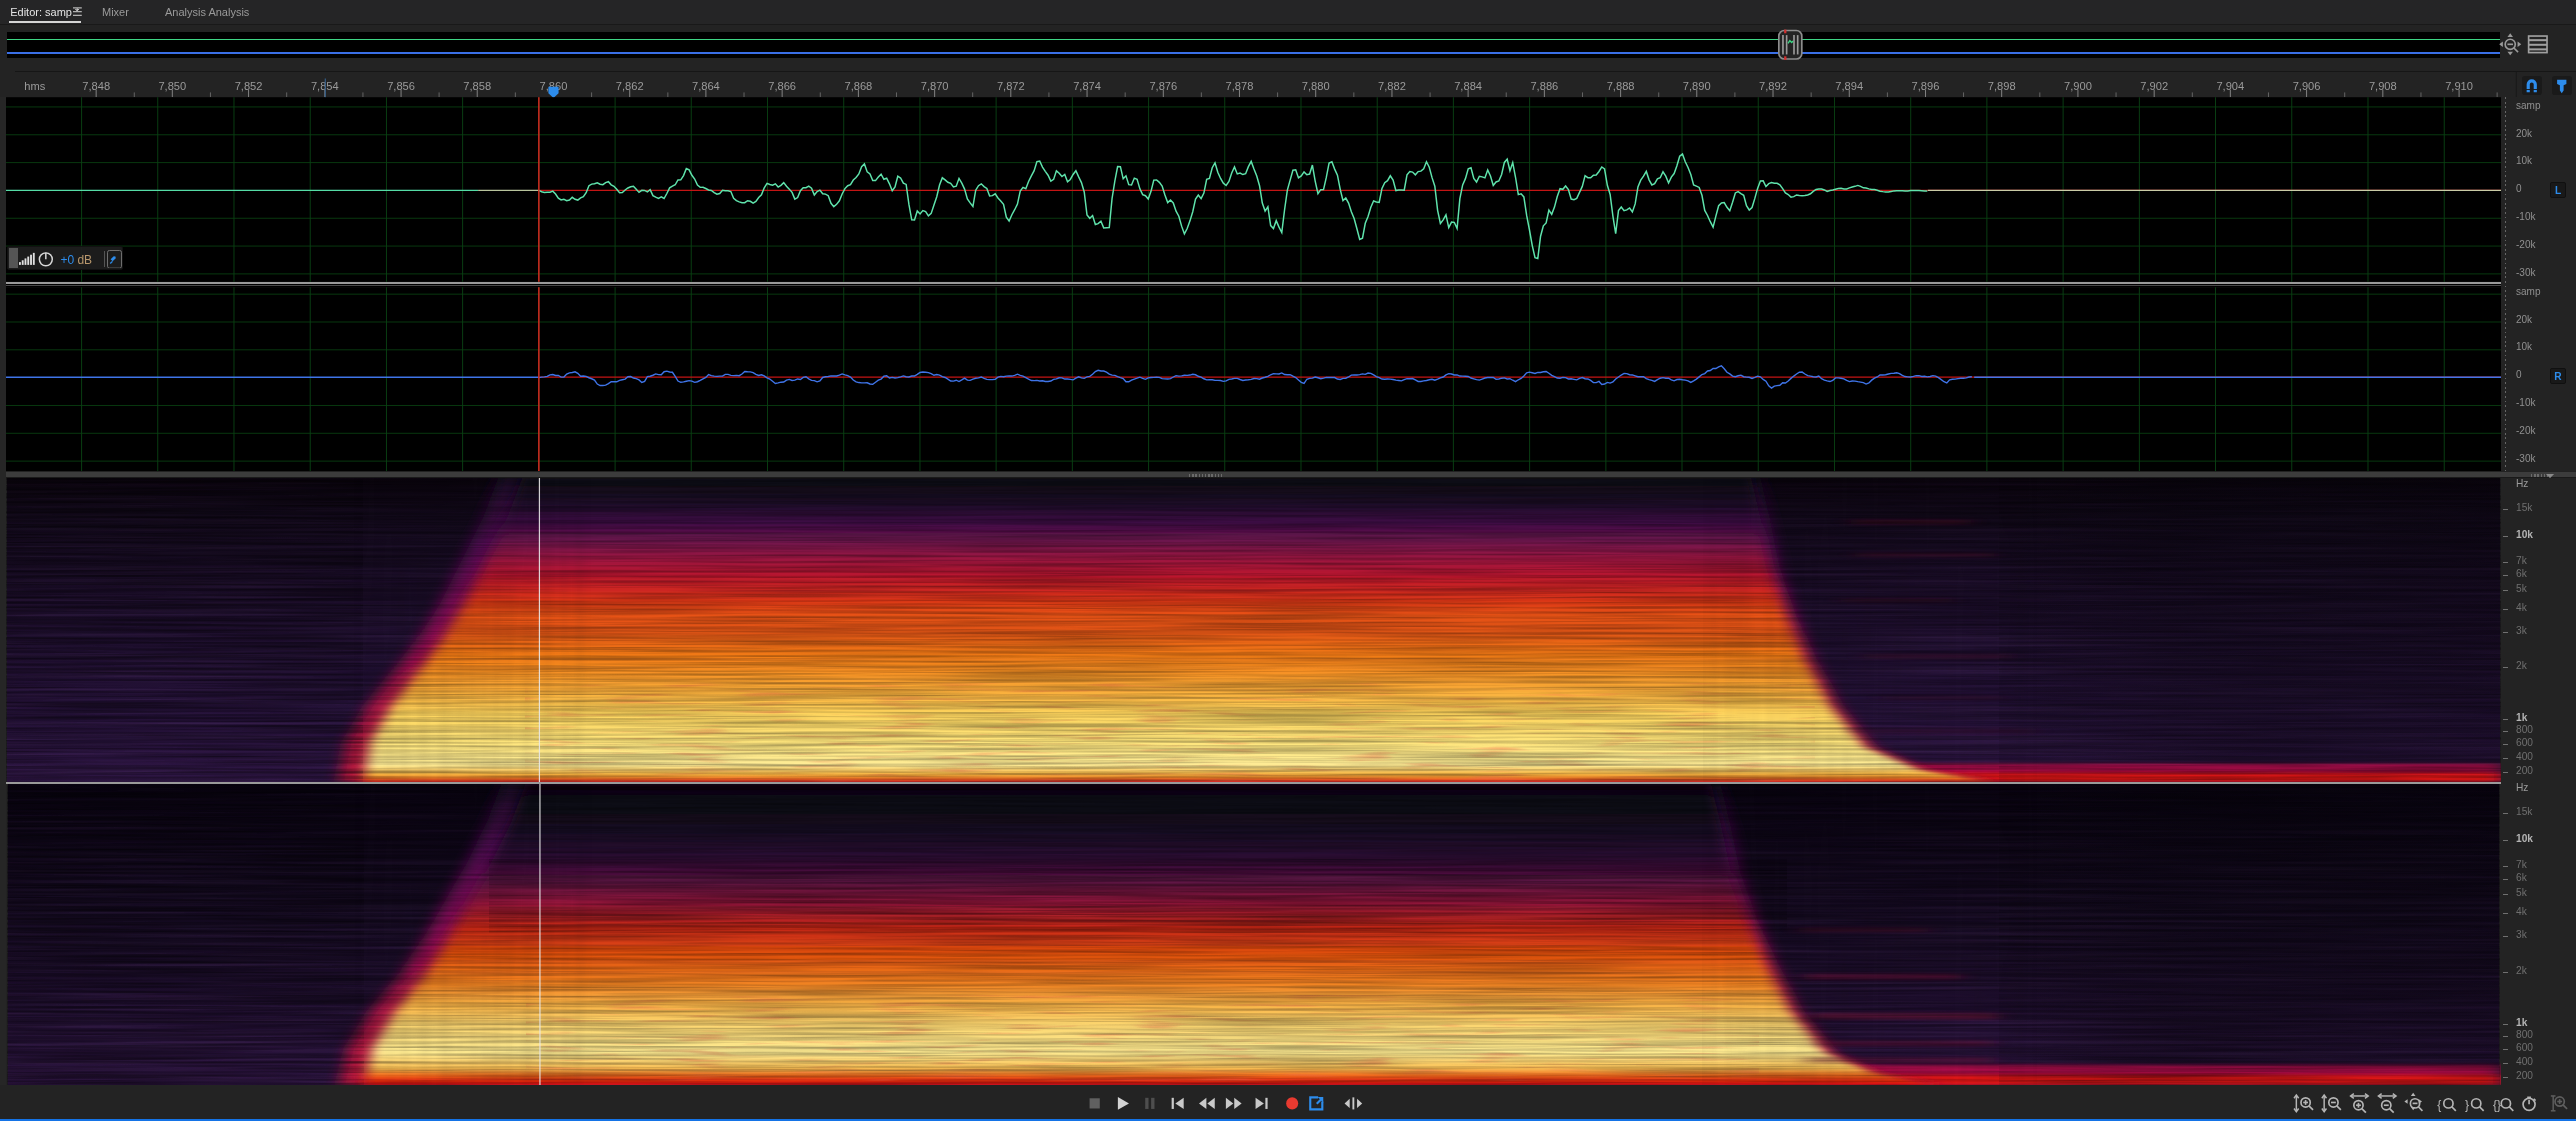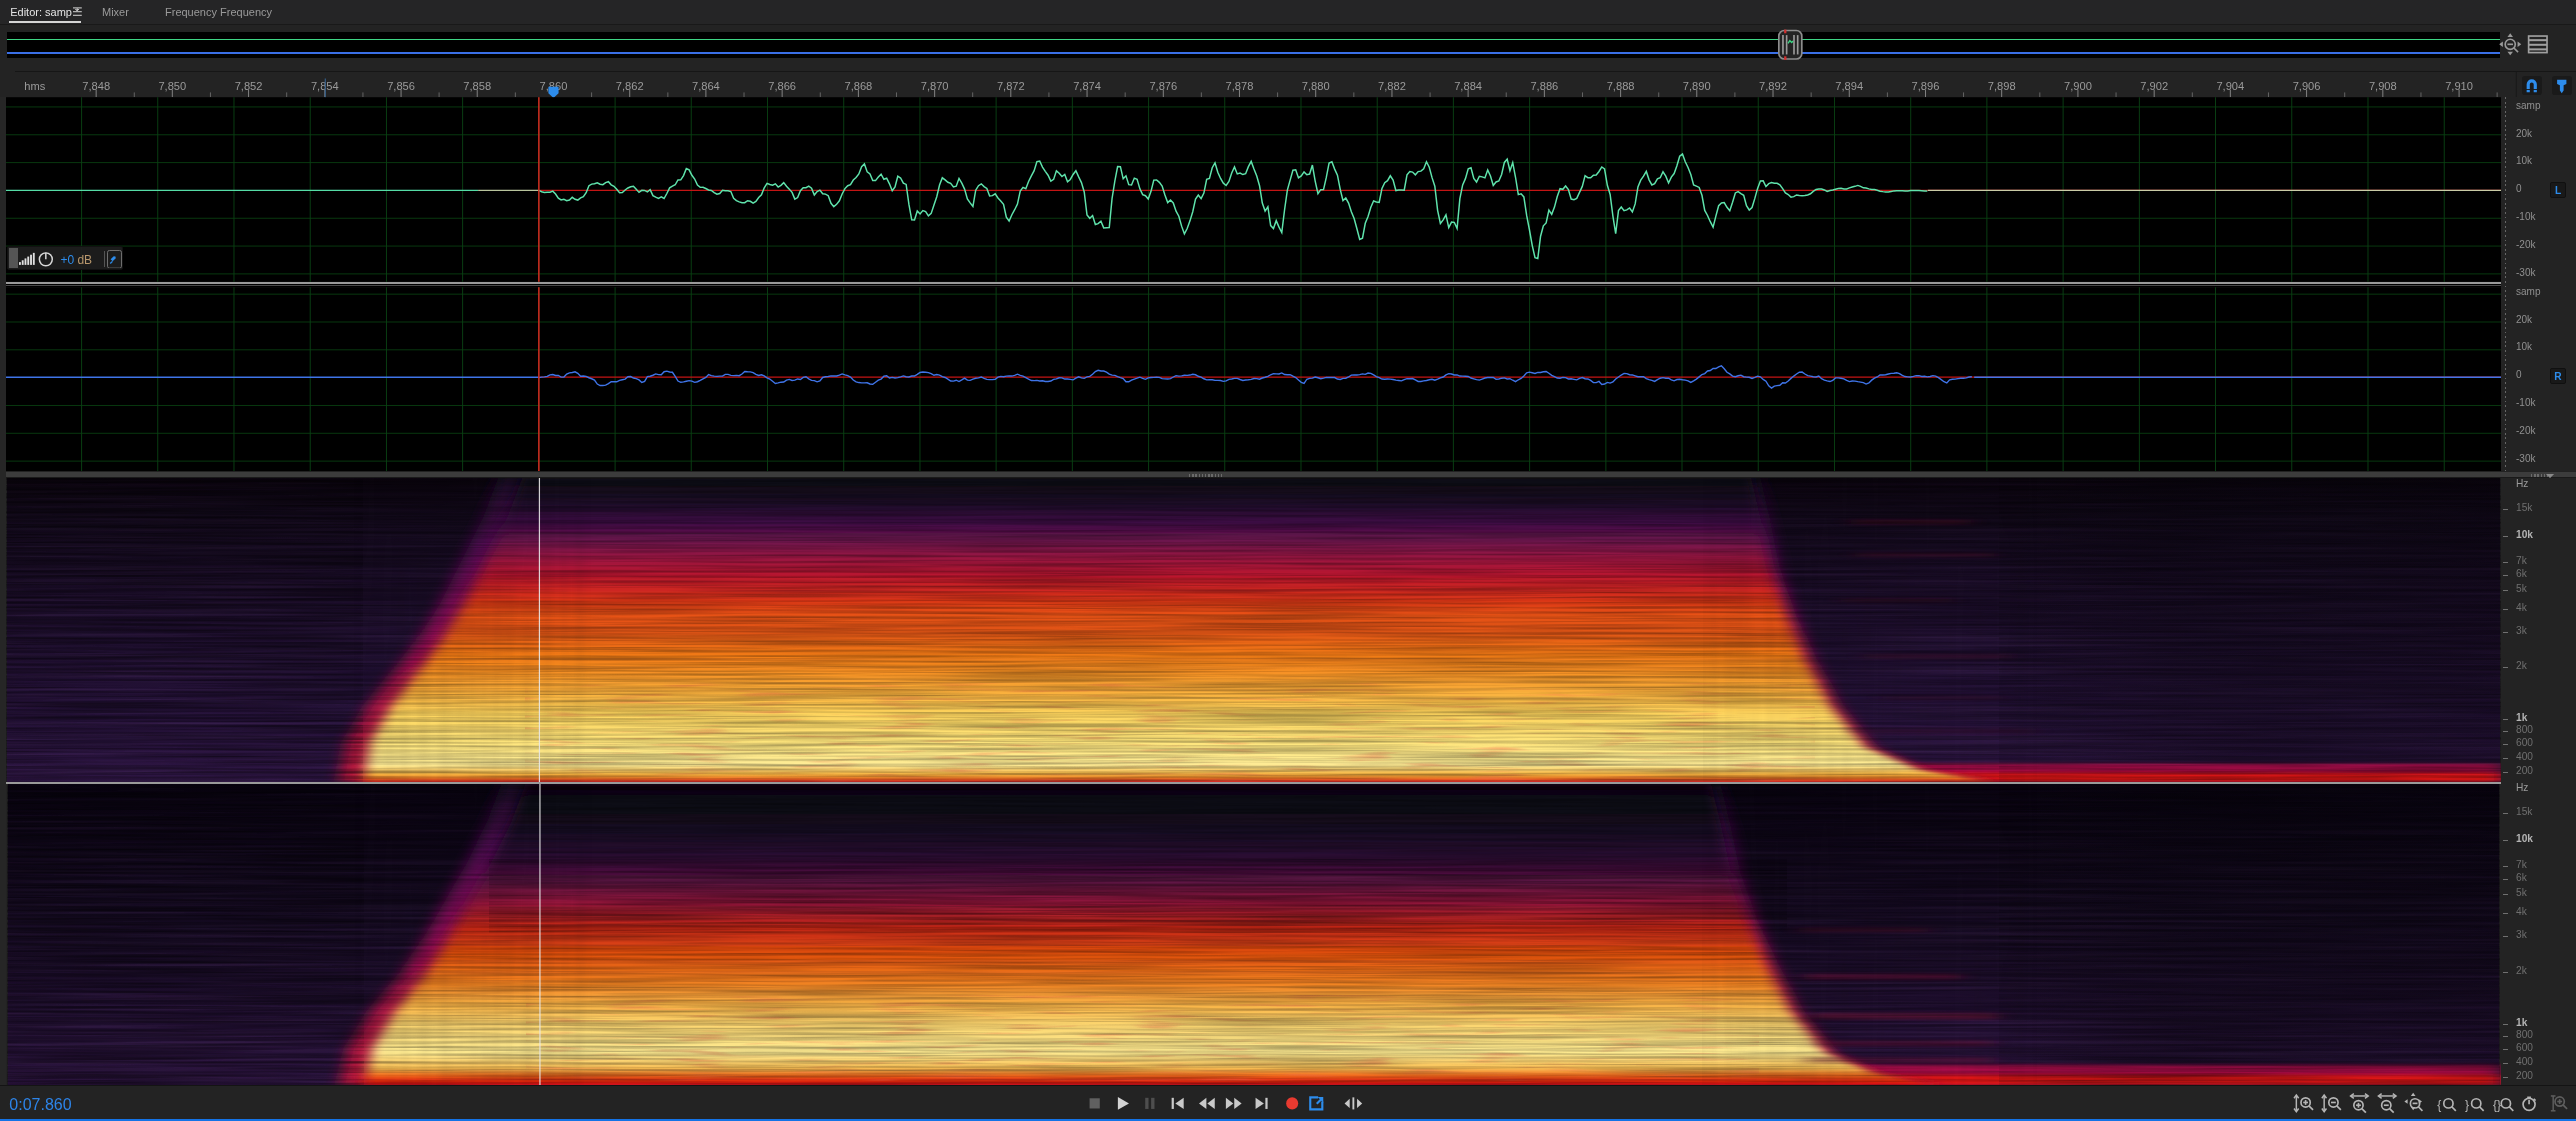--- a/index.html
+++ b/index.html
@@ -24,21 +24,21 @@
 .zt{fill:#b5b5b5;font-size:13px;font-family:"Liberation Sans",sans-serif}
 #statusbar{left:0;top:1085px;width:100%;height:36px;background:#232323;border-top:0.9px solid #141414}
 #tc{position:absolute;left:9.3px;top:10.2px;font-size:16px;color:#2d84e8}
 #blueline{position:absolute;left:0;top:1119px;width:100%;height:2.3px;background:#1473e6}
 </style></head><body>
 <div id="app">
   <div class="abs" id="tabbar">
     <span class="tab" style="left:10.2px;color:#e4e4e4">Editor: samp *</span>
     <span class="tab" style="left:72px;top:4.6px;color:#b0b0b0;font-size:12px">☰</span>
     <span class="tab" style="left:102px">Mixer</span>
-    <span class="tab" style="left:165px">Frequency Frequency</span>
+    <span class="tab" style="left:165px">Analysis Analysis</span>
     <div style="position:absolute;left:9.3px;top:21px;width:72px;height:1.9px;background:#d4d4d4"></div>
   </div>
   <div class="abs" id="navrow">
     <div id="navstrip">
       <div style="position:absolute;left:0;top:7px;width:100%;height:1.9px;background:#3ed584"></div>
       <div style="position:absolute;left:0;top:20.4px;width:100%;height:1.9px;background:#3a6fe6"></div>
     </div>
     <svg class="abs" style="left:0;top:0" width="2576" height="46" viewBox="0 0 2777 50">
       <g transform="translate(1922,6)">
         <rect x="0" y="0" width="25" height="31" rx="6" fill="#232323" stroke="#8d8d8d" stroke-width="1.8"></rect>
@@ -574,23 +574,20 @@
     <div class="ftick" style="top:1024px"></div>
     <div class="fl" style="left:2516px;top:1029px">800</div>
     <div class="ftick" style="top:1036px"></div>
     <div class="fl" style="left:2516px;top:1042px">600</div>
     <div class="ftick" style="top:1049px"></div>
     <div class="fl" style="left:2516px;top:1056px">400</div>
     <div class="ftick" style="top:1063px"></div>
     <div class="fl" style="left:2516px;top:1070px">200</div>
     <div class="ftick" style="top:1077px"></div>
 
-  <div class="abs" id="statusbar">
-    <span id="tc">0:07.860</span>
-  </div>
   <svg class="abs" style="left:0;top:0;pointer-events:none" width="2576" height="1121" viewBox="0 0 2777 1209">
     <rect x="-5.5" y="-5.5" width="11" height="11" fill="#606060" transform="translate(1180.0,1190.0)"></rect>
       <path d="M-5 -7 L7 0 L-5 7 Z" fill="#d4d4d4" transform="translate(1210.0,1190.0)"></path>
       <g transform="translate(1239.5,1190.0)">
         <rect x="-5" y="-6" width="3.6" height="12" fill="#4e4e4e"></rect>
         <rect x="1.4" y="-6" width="3.6" height="12" fill="#4e4e4e"></rect>
       </g>
       <g transform="translate(1269.0,1190.0)" fill="#c9c9c9">
         <rect x="-6" y="-6" width="2.4" height="12"></rect>
         <path d="M7 -6 L-2 0 L7 6 Z"></path>

